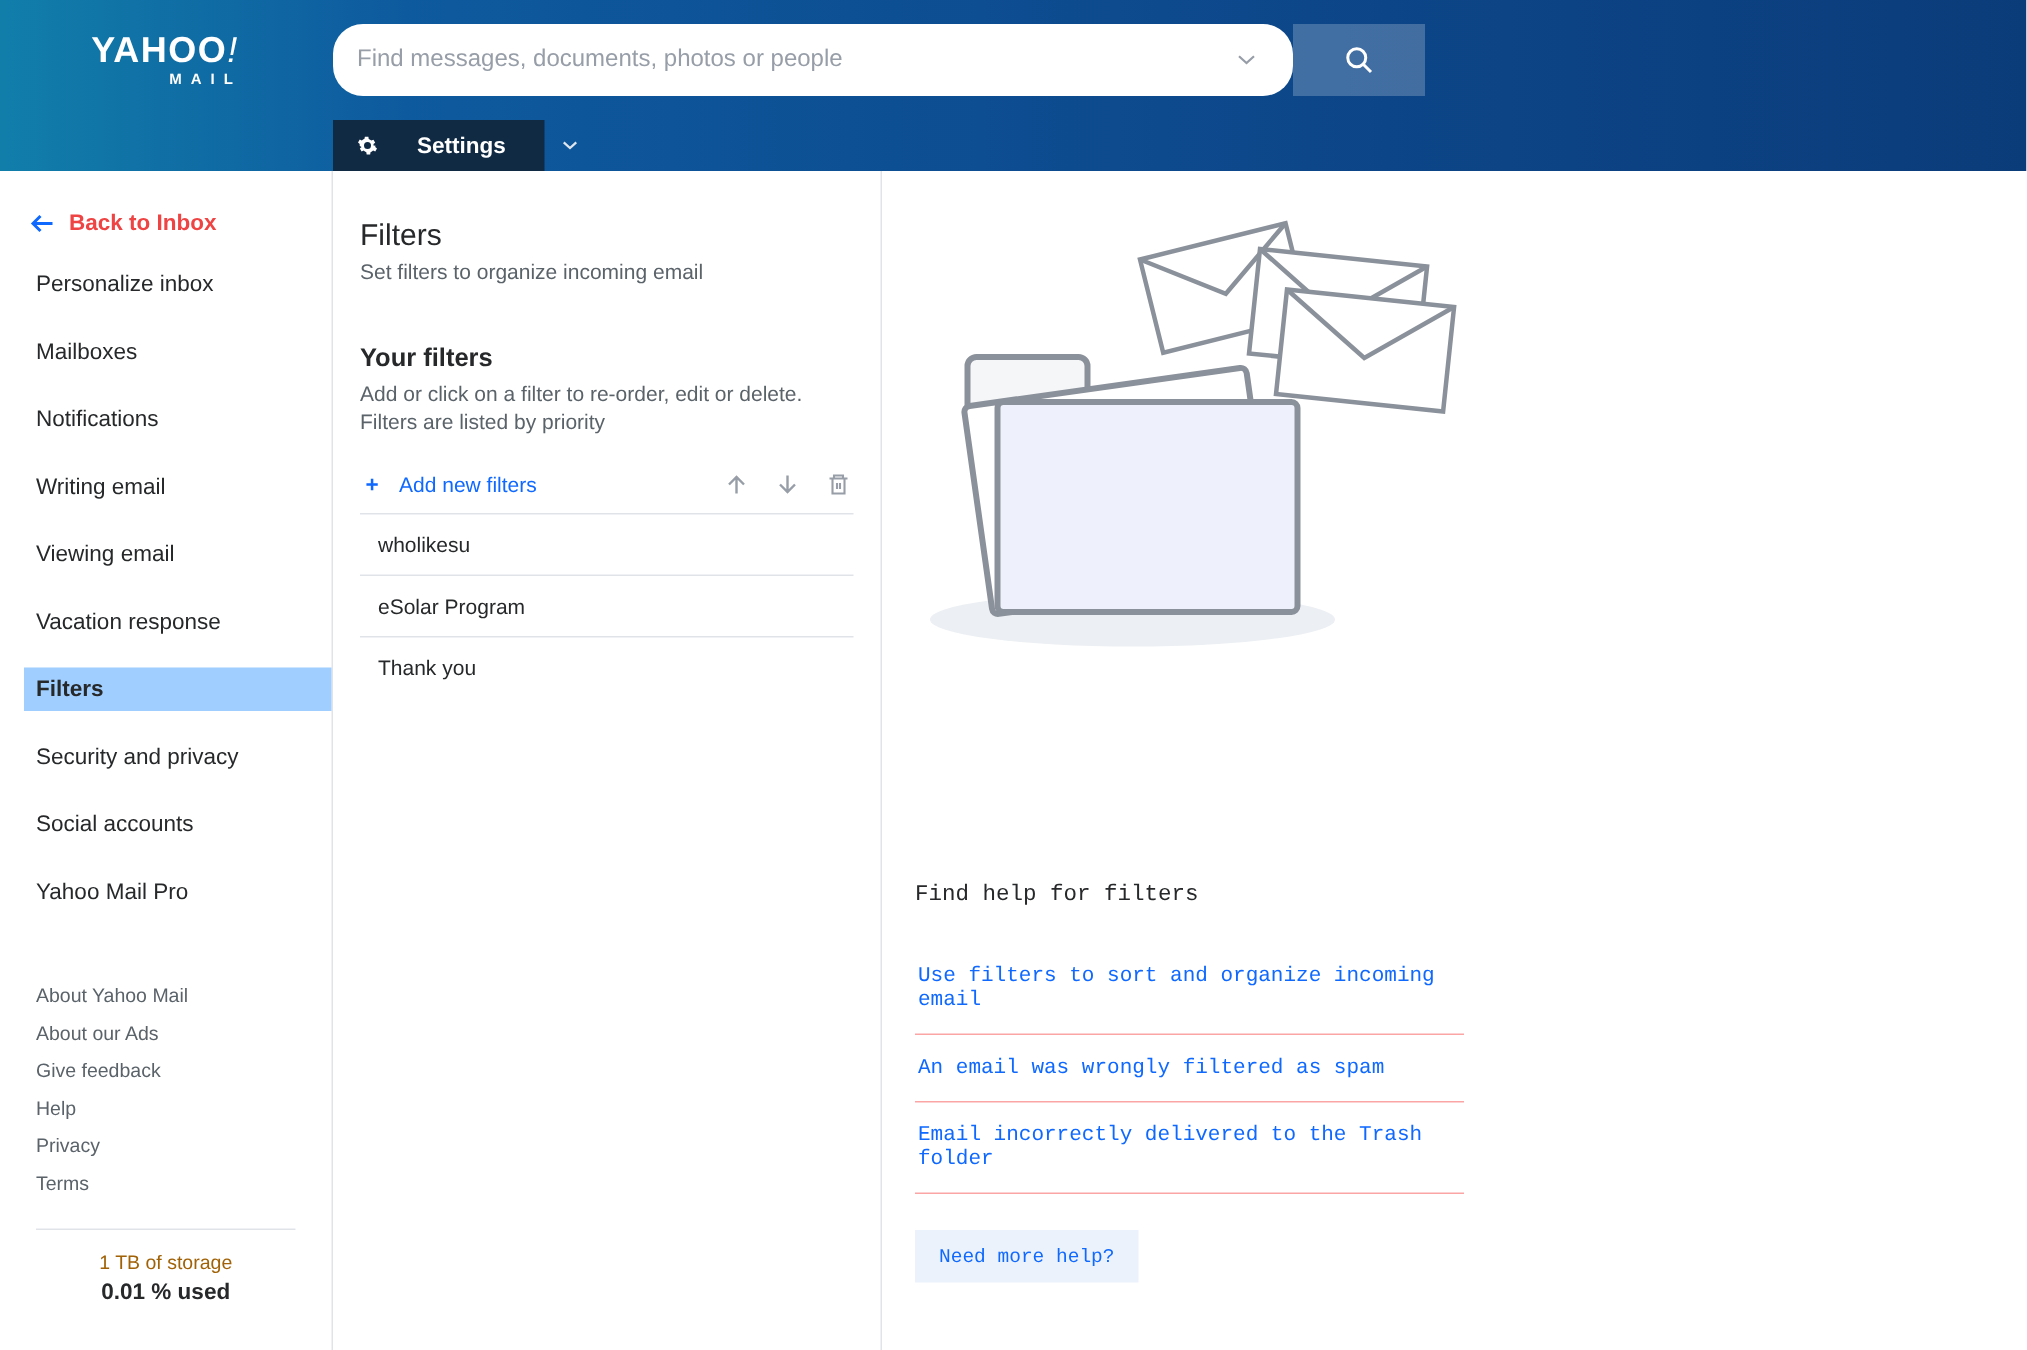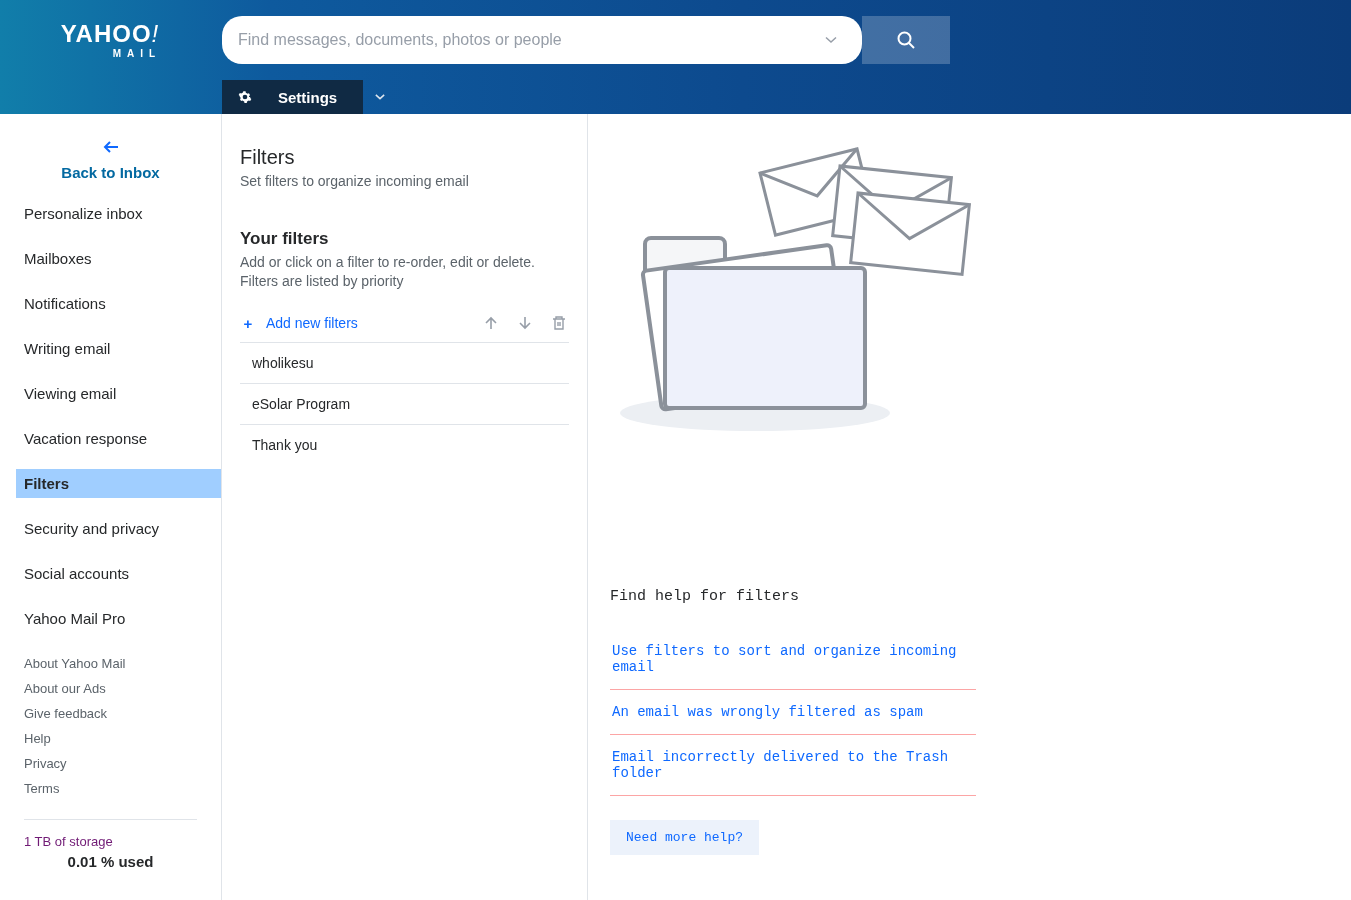--- a/index.html
+++ b/index.html
@@ -19,28 +19,28 @@
   .search-btn { width: 88px; height: 48px; background: rgba(255,255,255,0.22); display:flex; align-items:center; justify-content:center; cursor:pointer; }
 
   
   .tabbar { height: 34px; background: linear-gradient(90deg, #117eaa 0%, #0e5a9e 20%, #0d4a8e 55%, #0b3c7a 100%); display:flex; align-items:stretch; padding-left:222px; }
   .tab-settings { background: #102a44; color:#fff; display:flex; align-items:center; gap:26px; padding: 0 26px 0 16px; font-weight:600; font-size:15px; }
   .tab-chev { width:34px; display:flex; align-items:center; justify-content:center; color:#e3e9ee; cursor:pointer; }
 
   
   .body-row { display:flex; height: calc(900px - 80px - 34px); }
   .sidebar { width: 222px; border-right: 1px solid #e0e4e9; display:flex; flex-direction:column; padding-top:18px; }
-  .back-link { display:flex; align-items:center; gap:10px; color:#0369a1; font-weight:600; padding: 8px 20px 18px 20px; font-size:15px; cursor:pointer;flex-direction:column; }
+  .back-link { display:flex; align-items:center; gap:10px; color:#ef4444; font-weight:600; padding: 8px 20px 18px 20px; font-size:15px; cursor:pointer; }
   .nav-list { display:flex; flex-direction:column;gap:16px; }
   .nav-item { padding: 6px 10px 6px 24px; font-size:15px; color:#26282a; cursor:pointer; }
   .nav-item.selected { background:#a0ceff; font-weight:700; margin-left: 16px; padding-left: 8px; }
   .sidebar-footer { margin-top:auto; padding: 0 24px 30px 24px; }
   .foot-link { display:block; font-size:13px; color:#5b636a; padding:5px 0; cursor:pointer;}
   .storage-divider { border-top:1px solid #e0e4e9; margin: 18px 0 14px 0;}
-  .storage-line1 { font-size:13px; color:#701a75; text-align:left;}
+  .storage-line1 { font-size:13px; color:#a16207; text-align:center;}
   .storage-line2 { font-size:15px; font-weight:700; text-align:center; margin-top:4px;}
 
   
   .mid-col { width: 366px; border-right:1px solid #e0e4e9; padding: 32px 18px 0 18px; }
   .mid-title { font-size:20px; font-weight:400; color:#26282a; }
   .mid-sub { font-size:14px; color:#5b636a; margin-top:4px; }
   .section2 { margin-top: 40px; }
   .sec2-title { font-size:17px; font-weight:700; }
   .sec2-desc { font-size:14px; color:#5b636a; margin-top:4px; line-height:1.35; }
   .add-row { display:flex; align-items:center; margin-top:24px; padding: 0 2px 10px 2px; border-bottom:1px solid #e0e4e9;}

